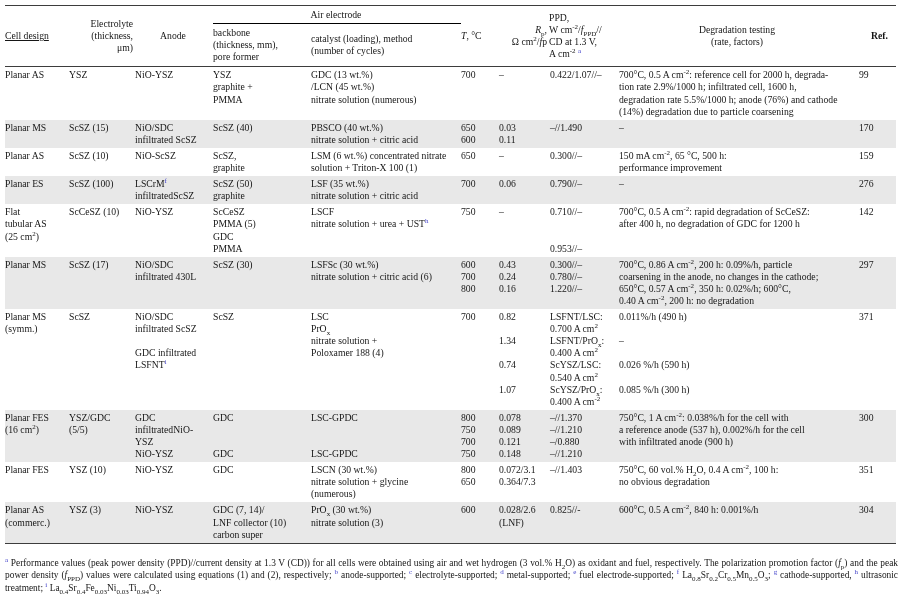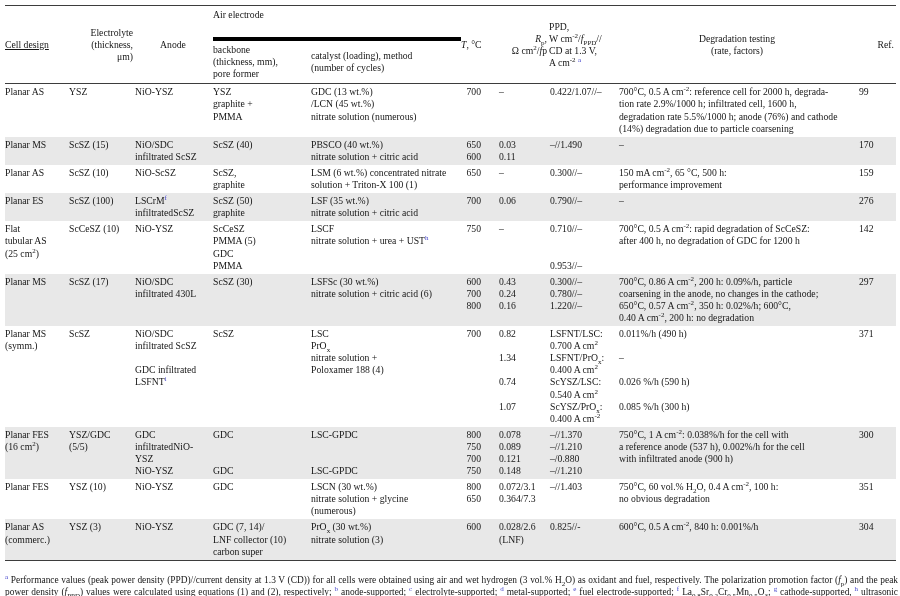--- a/index.html
+++ b/index.html
@@ -18,32 +18,32 @@
   }
   thead { border-bottom:1px solid #3d3d3d; }
   tbody { border-bottom:1px solid #3d3d3d; }
 
   th, td {
     font-size:9.7px; line-height:12.1px; font-weight:normal;
     padding:2px 2px 2px 0; vertical-align:top; text-align:left;
   }
   thead th { vertical-align:middle; padding-top:3px; padding-bottom:3px; }
 
-  th.air { border-bottom:4px solid #000000; padding-bottom:16px; }
+  th.air { text-align:center; border-bottom:1px solid #000000; padding-bottom:2px; }
   th.h-cell_design   { text-align:left;text-decoration:underline; }
   th.h-electrolyte   { text-align:right; }
   th.h-anode         { text-align:center; }
   th.h-backbone, th.h-catalyst { text-align:left; vertical-align:middle; }
   th.h-temperature   { text-align:right; padding-right:14px; }
   th.h-rp            { text-align:right; }
   th.h-ppd           { text-align:left; }
   th.h-degradation   { text-align:center; }
-  th.h-ref           { text-align:right; padding-left:8px; }
-
-  td.col-temperature { text-align:right; padding-right:14px; }
+  th.h-ref           { text-align:center; padding-left:8px;font-weight:bold; }
+
+  td.col-temperature { text-align:left; padding-right:14px; }
   td.col-rp          { padding-left:4px; }
   td.col-ppd         { padding-left:1px;margin-left:44px; }
   td.col-ref         { padding-left:2px; }
 
   tr.shade td { background:#e8e8e8; }
 
   .ln { min-height:12.1px; white-space:nowrap; }
   td.col-degradation .ln, td.col-catalyst .ln { overflow:visible; }
 
   sup, sub { font-size:7px; line-height:0; }

